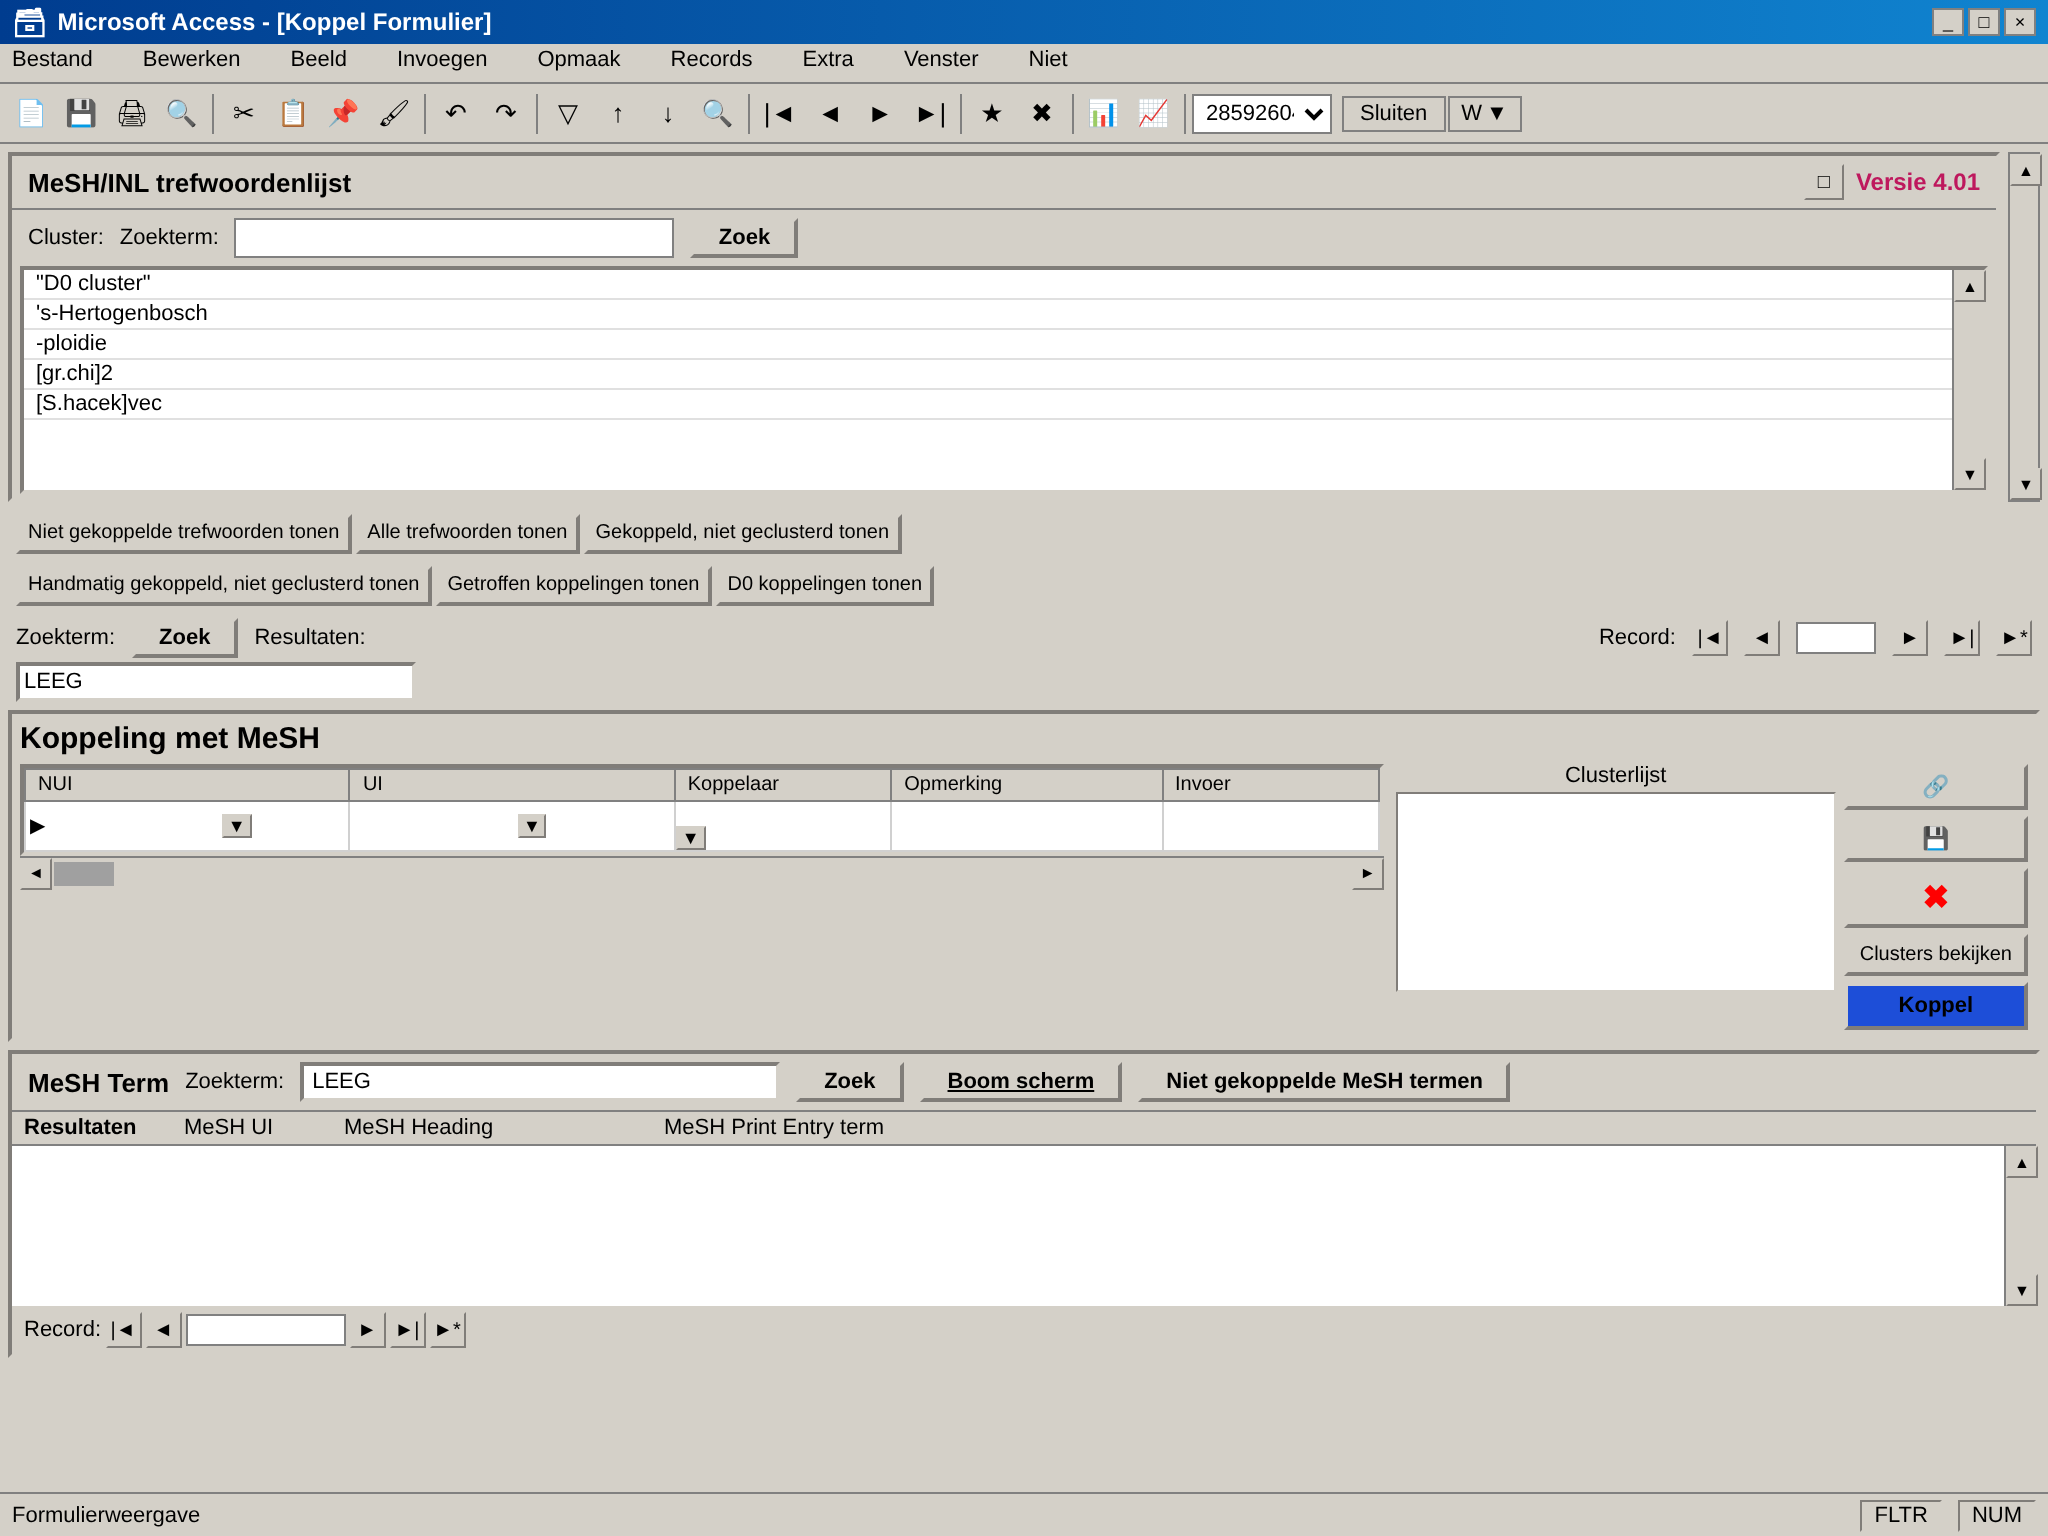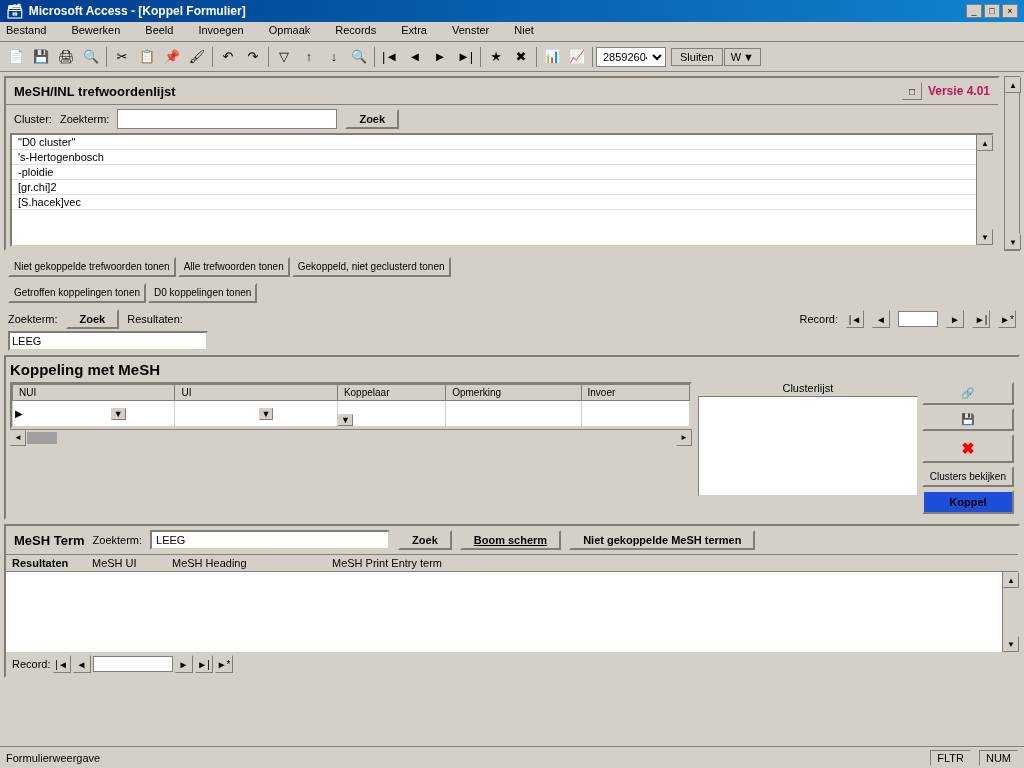--- a/index.html
+++ b/index.html
@@ -486,20 +486,21 @@
       <div class="v-scroll-btn">▼</div>
     </div>
   </div>
 
   <div class="btn-group-row">
     <button class="btn-group">Niet gekoppelde trefwoorden tonen</button>
     <button class="btn-group">Alle trefwoorden tonen</button>
     <button class="btn-group">Gekoppeld, niet geclusterd tonen</button>
   </div>
   <div class="btn-group-row" style="margin-top:2px;">
+    <button class="btn-group">Handmatig gekoppeld, niet geclusterd tonen</button>
     <button class="btn-group">Getroffen koppelingen tonen</button>
     <button class="btn-group">D0 koppelingen tonen</button>
   </div>
 
   <div style="display:flex; align-items:center; padding:4px 4px 2px 4px; gap:8px;">
     <span>Zoekterm:</span>
     <button class="btn-zoek">Zoek</button>
     <span>Resultaten:</span>
     <div style="flex:1;"></div>
     <span>Record:</span>

